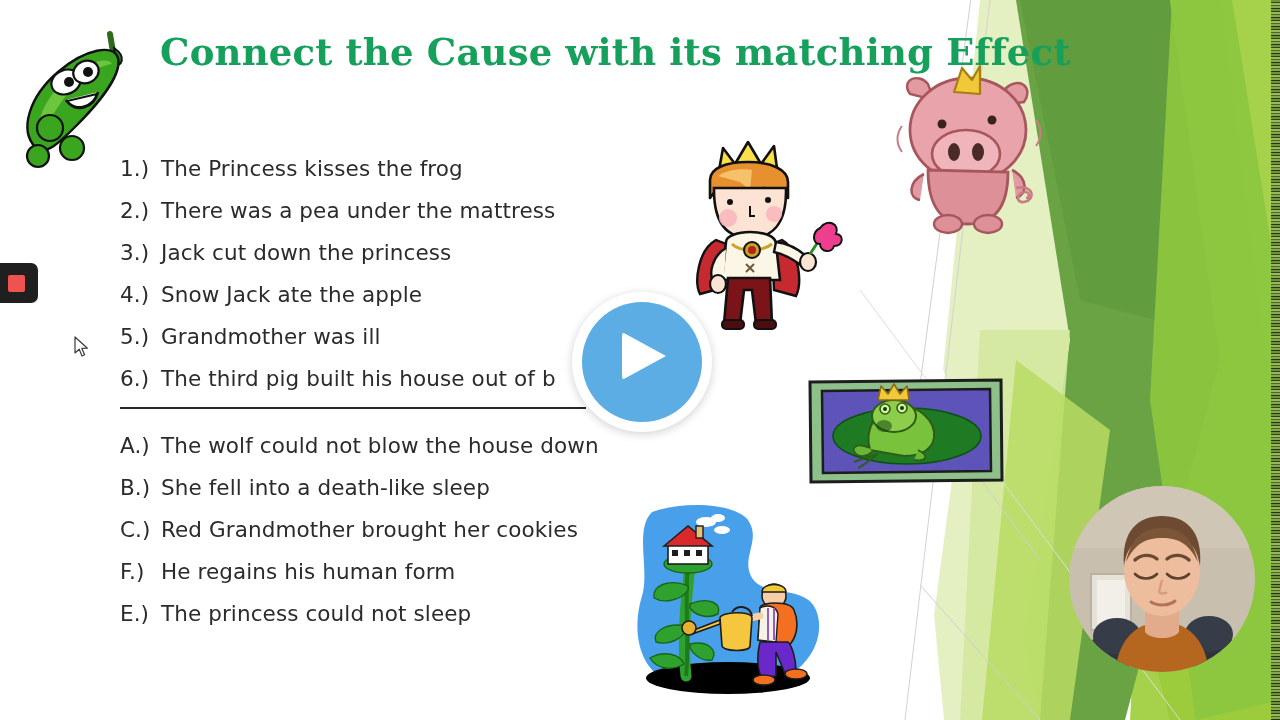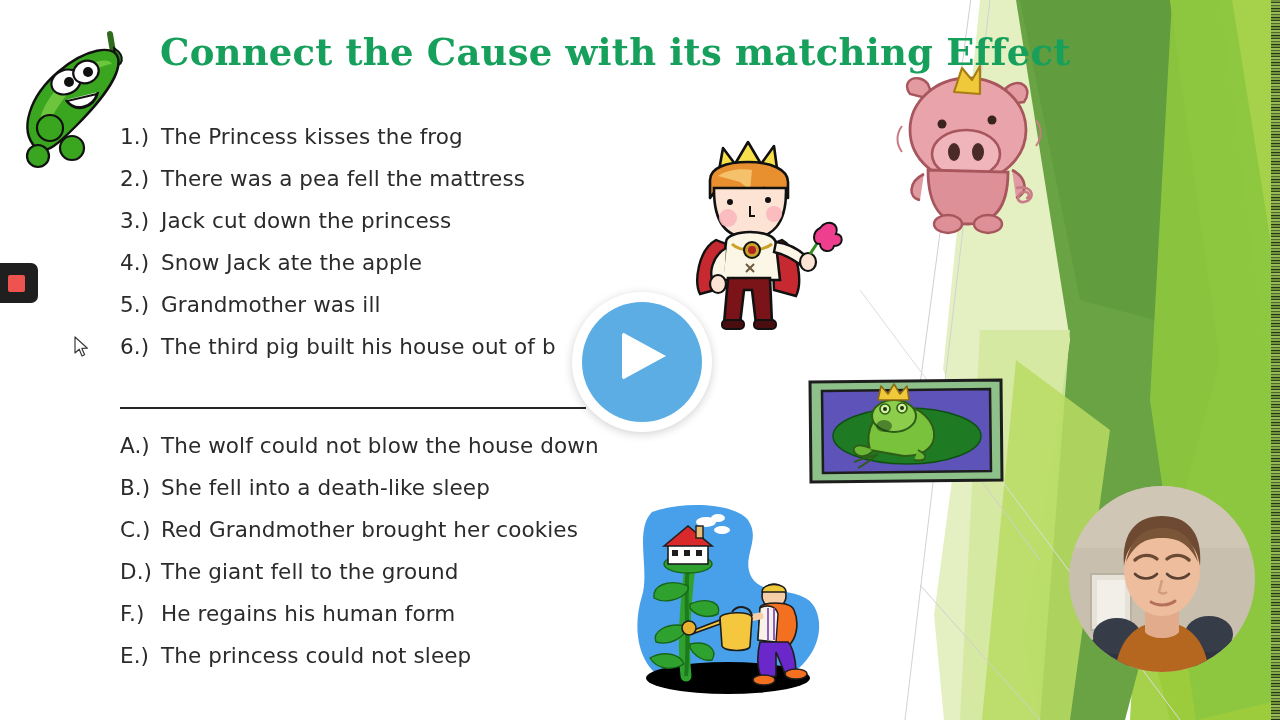--- a/index.html
+++ b/index.html
@@ -20,21 +20,21 @@
   
   .title{
     position:absolute;left:160px;top:30px;width:800px;
     font-family:"DejaVu Serif","Liberation Serif",serif;
     font-size:37px;font-weight:700;letter-spacing:.2px;
     color:#16a05c;white-space:nowrap;
   }
 
   
   .list{position:absolute;left:120px;}
-  .list.nums{top:116px;}
+  .list.nums{top:148px;}
   .list.letters{top:425px;}
   .row{
     font-family:"DejaVu Sans","Liberation Sans",sans-serif;
     font-size:21.5px;color:#2b2b2b;line-height:42px;white-space:nowrap;
     letter-spacing:.1px;
   }
   .row .lbl{display:inline-block;min-width:34px;}
 
   
   .divider{position:absolute;left:120px;top:407px;width:466px;height:0;
@@ -142,21 +142,21 @@
     </svg>
   </div>
 
   <div class="list nums">
     <div class="row">
       <span class="lbl">1.)</span>
       <span>The Princess kisses the frog</span>
     </div>
     <div class="row">
       <span class="lbl">2.)</span>
-      <span>There was a pea fell the mattress</span>
+      <span>There was a pea under the mattress</span>
     </div>
     <div class="row">
       <span class="lbl">3.)</span>
       <span>Jack cut down the princess</span>
     </div>
     <div class="row">
       <span class="lbl">4.)</span>
       <span>Snow Jack ate the apple</span>
     </div>
     <div class="row">
@@ -176,24 +176,20 @@
       <span class="lbl">A.)</span>
       <span>The wolf could not blow the house down</span>
     </div>
     <div class="row">
       <span class="lbl">B.)</span>
       <span>She fell into a death-like sleep</span>
     </div>
     <div class="row">
       <span class="lbl">C.)</span>
       <span>Red Grandmother brought her cookies</span>
-    </div>
-    <div class="row">
-      <span class="lbl">D.)</span>
-      <span>The giant fell to the ground</span>
     </div>
     <div class="row">
       <span class="lbl">F.)</span>
       <span>He regains his human form</span>
     </div>
     <div class="row">
       <span class="lbl">E.)</span>
       <span>The princess could not sleep</span>
     </div>
   </div>

